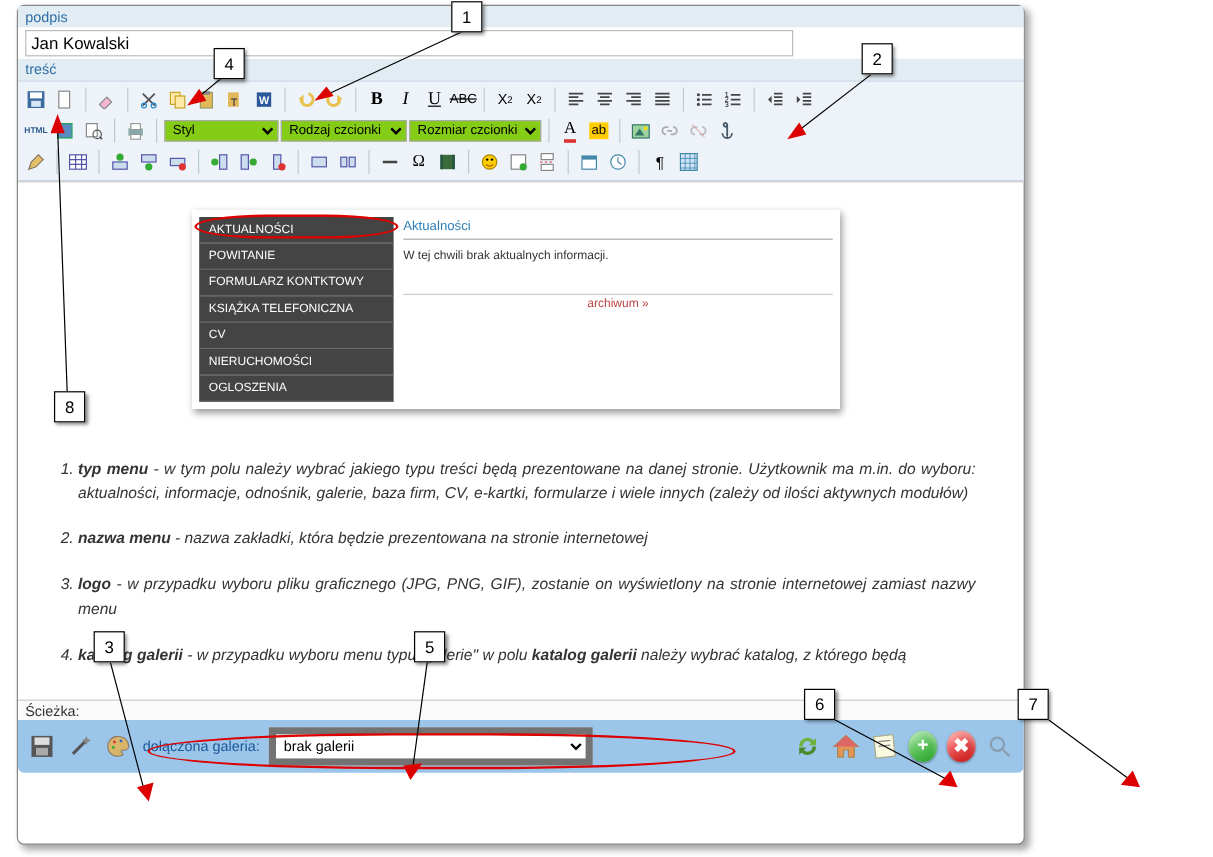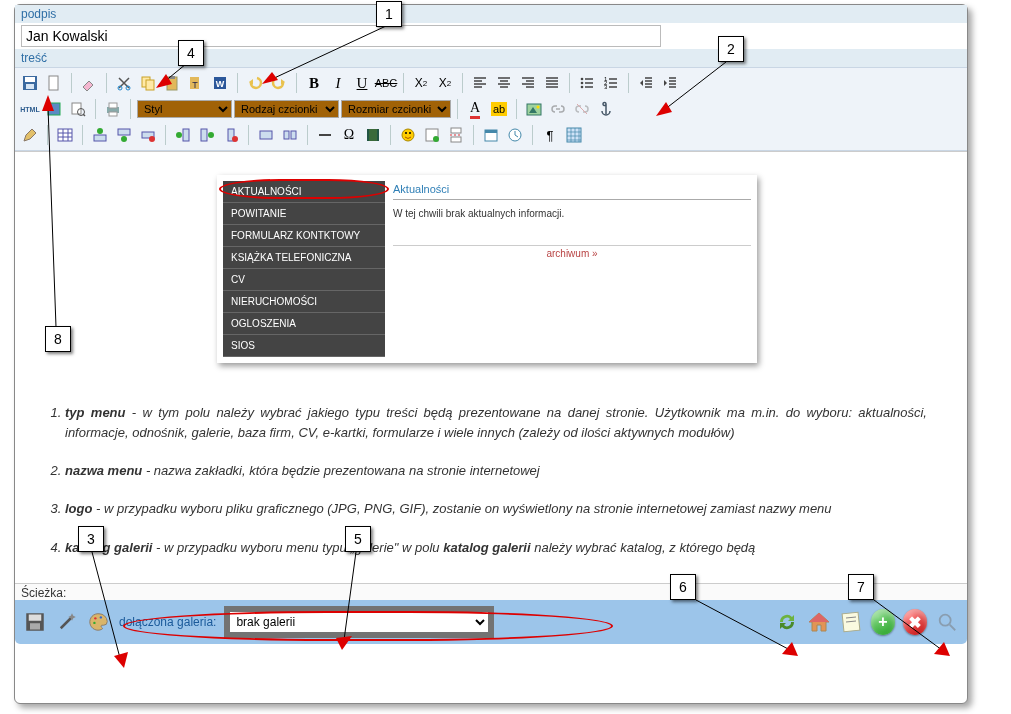--- a/index.html
+++ b/index.html
@@ -1,33 +1,33 @@
 <!DOCTYPE html>
 <html><head>
 <meta charset="utf-8">
 <style>
   * { box-sizing: border-box; }
   html,body { margin:0; padding:0; font-family: Verdana, Arial, sans-serif; font-size:12px; }
   body { width:1011px; height:714px; overflow:hidden; position:relative; }
 
   .frame {
-    position:absolute; left:14px; top:4px; width:954px; height:700px;
+    position:absolute; left:14px; top:4px; width:840px; height:700px;
     border:1px solid #888; border-radius:6px; background:#fff;
     box-shadow:4px 4px 6px rgba(0,0,0,0.35);
   }
 
   .label-band { background:#e1ecf3; color:#2f6fa6; padding:2px 6px; font-size:12px; }
   .input-row { padding:2px 6px; background:#fff; }
   .input-row input { width:640px; font-size:14px; border:1px solid #bbb; padding:2px 4px; }
 
   .toolbar { background:#eef3f9; border-top:1px solid #c9d6e4; border-bottom:1px solid #c9d6e4; padding:2px 4px; }
   .tb-row { display:flex; align-items:center; gap:2px; min-height:26px; flex-wrap:nowrap; }
   .tb-sep { width:1px; height:20px; background:#bcc; margin:0 4px; }
   .tb-btn { width:22px; height:22px; display:flex; align-items:center; justify-content:center; cursor:pointer; border-radius:2px; font-size:13px; }
-  .tb-select { font-size:11px; padding:1px 2px; border:1px solid #aaa; background:#a16207; }
+  .tb-select { font-size:11px; padding:1px 2px; border:1px solid #aaa; background:#84cc16; }
 
   .content-pane { position:relative; height:432px; overflow-y:scroll; border-top:1px solid #ccc; padding:12px 20px 12px 12px; }
   
   .preview-block { position:relative; margin:11px auto 30px auto; width:540px; background:#fff; box-shadow:2px 3px 6px rgba(0,0,0,0.4); padding:6px; }
   .pv-menu { float:left; width:162px; }
   .pv-item { background:#444; color:#fff; font-size:10px; padding:5px 8px; border-bottom:1px solid #666; }
   .pv-right { margin-left:170px; }
   .pv-hdr { color:#2f7fb6; border-bottom:1px solid #aaa; font-size:11px; padding:2px 0 4px 0; }
   .pv-body { border-bottom:1px solid #ccc; font-size:10px; color:#333; padding:8px 0 26px 0; }
   .pv-arch { color:#b84343; font-size:10px; text-align:center; padding-top:2px; }
@@ -382,21 +382,20 @@
     <div class="preview-block">
       <div class="red-ellipse"></div>
       <div class="pv-menu">
         <div class="pv-item">AKTUALNOŚCI</div>
         <div class="pv-item">POWITANIE</div>
         <div class="pv-item">FORMULARZ KONTKTOWY</div>
         <div class="pv-item">KSIĄŻKA TELEFONICZNA</div>
         <div class="pv-item">CV</div>
         <div class="pv-item">NIERUCHOMOŚCI</div>
         <div class="pv-item">OGLOSZENIA</div>
-        <div class="pv-item">SIOS</div>
       </div>
       <div class="pv-right">
         <div class="pv-hdr">Aktualności</div>
         <div class="pv-body">W tej chwili brak aktualnych informacji.</div>
         <div class="pv-arch">archiwum »</div>
       </div>
       <div style="clear:both"></div>
     </div>
 
     <div class="list-area">

